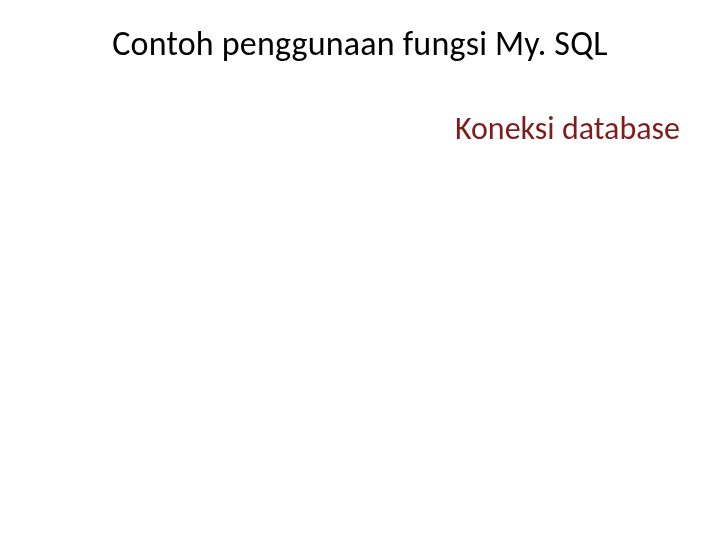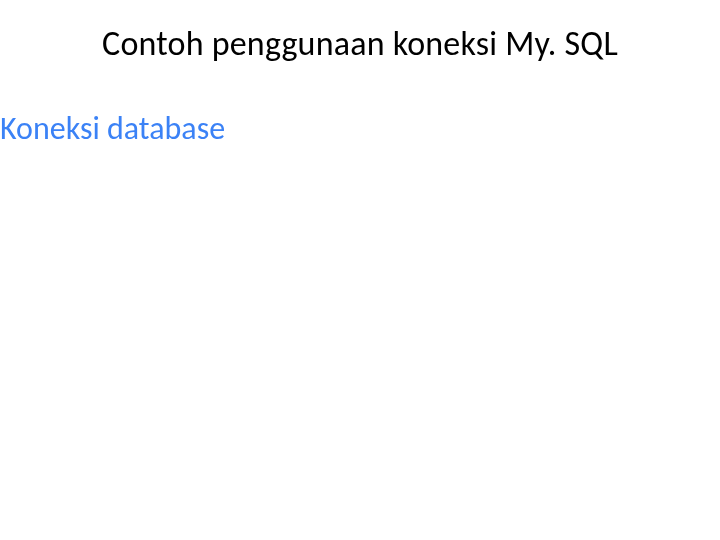--- a/index.html
+++ b/index.html
@@ -25,35 +25,35 @@
       font-weight: 400;
       color: #000000;
       text-align: center;
       margin-top: 5px;
       margin-bottom: 45px;
       letter-spacing: 0.2px;
     }
     .subtitle {
       font-size: 32px;
       font-weight: 400;
-      color: #3b82f6;
-      text-align: left;
+      color: #7f1d1d;
+      text-align: right;
       margin-bottom: 58px;
       margin-left: -40px;
     }
     .code-block {
       font-size: 18px;
       line-height: 1.75;
       color: #c00000;
       font-family: Calibri, Arial, sans-serif;
       font-weight: bold;
     }
     .code-line {
       display: block;
     }
   </style>
 </head>
 <body>
 
 <div class="slide">
-  <h1 class="title">Contoh penggunaan koneksi My. SQL</h1>
+  <h1 class="title">Contoh penggunaan fungsi My. SQL</h1>
   <h2 class="subtitle">Koneksi database</h2>
 </div>
 
 </body></html>

